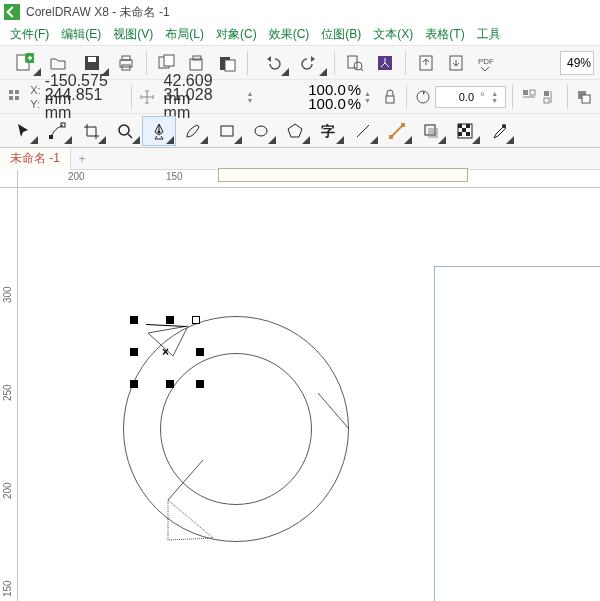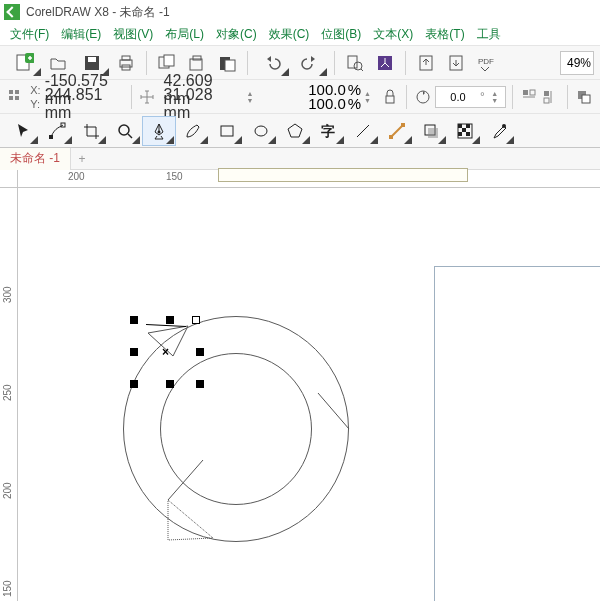--- a/index.html
+++ b/index.html
@@ -23,21 +23,21 @@
   .coord-block { display: grid; grid-template-columns: auto auto; grid-auto-rows: 14px; gap: 0 4px; align-items: center; margin-left: 2px; }
   .coord-label { color: #666; font-size: 11px; }
   .coord-val { color: #333; font-size: 16px; min-width: 80px; }
   .lock-ico { margin-left: 6px; }
   .size-block { display: grid; grid-template-columns: auto auto; grid-auto-rows: 14px; gap: 0 4px; align-items: center; }
   .pct-block { display: grid; grid-template-rows: 14px 14px; gap: 0; }
   .pct-row { display: flex; align-items: center; gap: 2px; font-size: 15px; margin-left: 44px; }
   .spin { width: 12px; display: flex; flex-direction: column; }
   .spin div { height: 7px; font-size: 7px; line-height: 7px; color: #888; text-align: center; }
   .rot-input { display: flex; align-items: center; border: 1px solid #c6c6c6; background: #fff; height: 22px; padding: 0 4px; gap: 4px; }
-  .rot-input input { border: none; outline: none; width: 36px; font-size: 11px; text-align: center; }
+  .rot-input input { border: none; outline: none; width: 36px; font-size: 11px; text-align: right; }
   
   .toolrow { display: flex; align-items: center; height: 34px; padding: 0 6px; gap: 0; background: #f7f7f7; border-bottom: 1px solid #c6c6c6; }
   .tool { width: 34px; height: 30px; display: inline-flex; align-items: center; justify-content: center; position: relative; border: 1px solid transparent; }
   .tool.selected { background: #e8f1fc; border: 1px solid #a7c7e7; }
   .tool .fly { position: absolute; right: 1px; bottom: 1px; width: 0; height: 0; border-left: 4px solid transparent; border-top: 4px solid transparent; border-right: 4px solid #444; border-bottom: 4px solid #444; }
   
   .tabbar { display: flex; align-items: center; height: 22px; background: #f7f7f7; border-bottom: 1px solid #dcdcdc; }
   .tab { padding: 0 10px; height: 22px; display: flex; align-items: center; border-right: 1px solid #dcdcdc; color: #c04c4c; background: #fdfcf6; }
   .addtab { width: 22px; display: flex; align-items: center; justify-content: center; color: #9a9a9a; }
   

